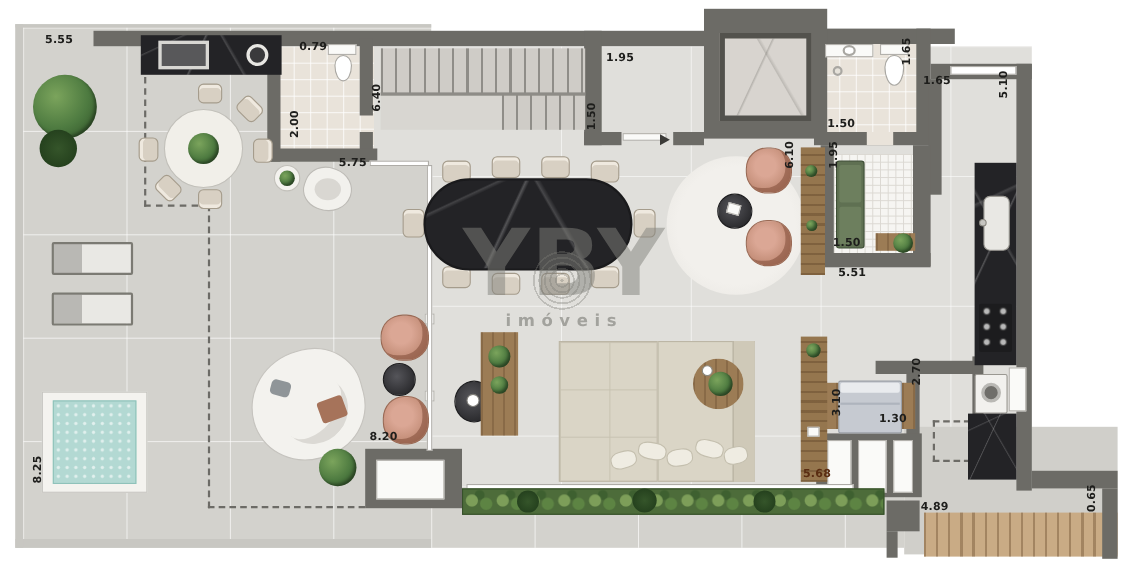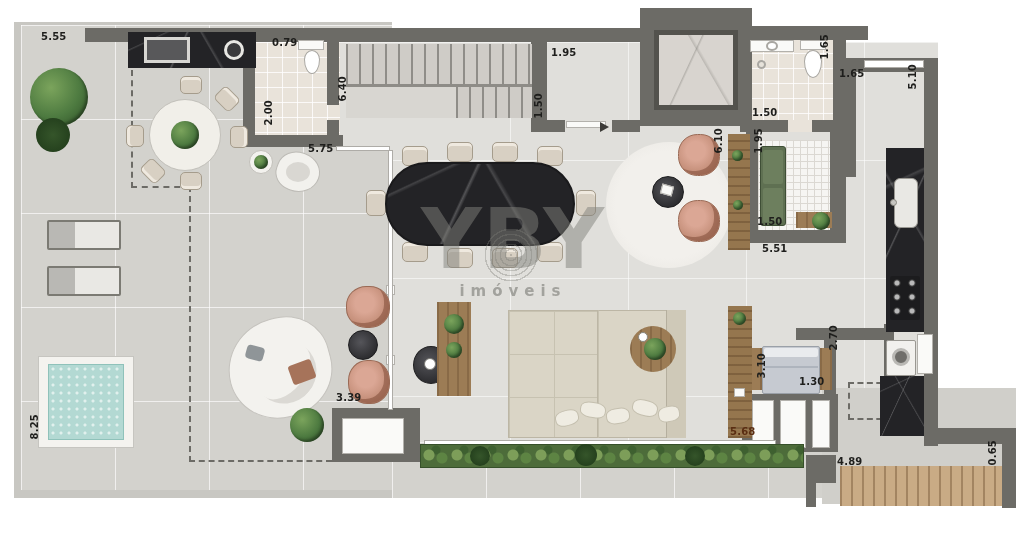--- a/index.html
+++ b/index.html
@@ -224,21 +224,21 @@
   <span class="lbl" style="left:839px;top:69px">1.65</span>
   <span class="lbl v" style="left:908px;top:64px">5.10</span>
   <span class="lbl" style="left:752px;top:108px">1.50</span>
   <span class="lbl v" style="left:714px;top:128px">6.10</span>
   <span class="lbl v" style="left:754px;top:128px">1.95</span>
   <span class="lbl" style="left:757px;top:217px">1.50</span>
   <span class="lbl" style="left:762px;top:244px">5.51</span>
   <span class="lbl v" style="left:757px;top:353px">3.10</span>
   <span class="lbl" style="left:799px;top:377px">1.30</span>
   <span class="lbl v" style="left:829px;top:325px">2.70</span>
-  <span class="lbl" style="left:336px;top:393px">3.39</span>
+  <span class="lbl" style="left:336px;top:393px">8.20</span>
   <span class="lbl" style="left:730px;top:427px;color:#5a2d12">5.68</span>
   <span class="lbl v" style="left:30px;top:414px">8.25</span>
   <span class="lbl" style="left:837px;top:457px">4.89</span>
   <span class="lbl v" style="left:988px;top:440px">0.65</span>
 
   <div class="wm">
     <div class="b">YBY</div>
     <div class="t">imóveis</div>
   </div>
   <div class="rings"></div>

